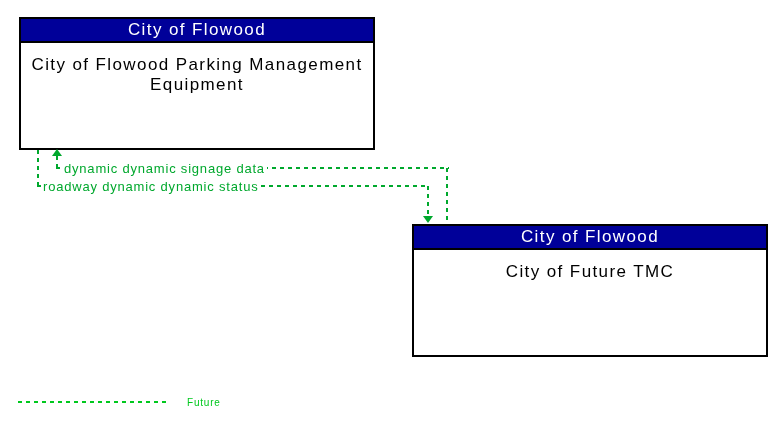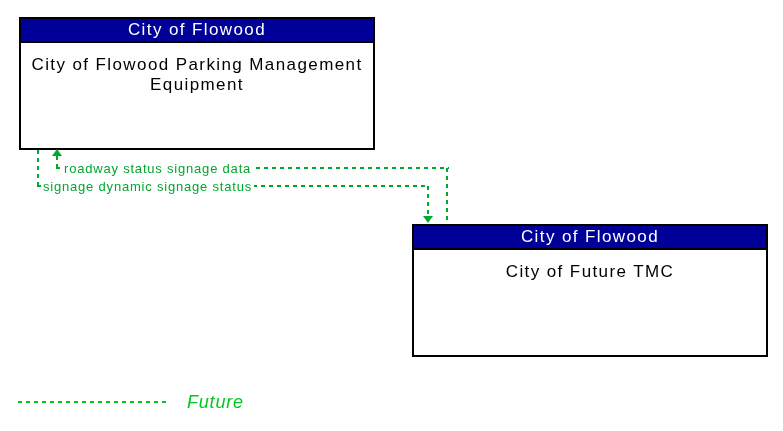--- a/index.html
+++ b/index.html
@@ -107,25 +107,24 @@
     position: absolute;
     left: 18px; top: 401px;
     width: 148px; height: 2px;
     background: repeating-linear-gradient(to right,
       var(--legend_green, #00C81E) 0 4px, transparent 4px 8px);
   }
   #legend-label {
     position: absolute;
     left: 187px; top: 395px;
     color: var(--legend_green, #00C81E);
-    font-size: 18px;
+    font-size: 10px;
     line-height: 15px;
     letter-spacing: 0.8px;
     white-space: nowrap;
-    font-style: italic;
   }
 </style>
 </head>
 <body>
 
 <div class="canvas">
 
   <div class="entity" id="entity-parking">
     <div class="entity-header">City of Flowood</div>
     <div class="entity-body">City of Flowood Parking Management Equipment</div>
@@ -133,24 +132,24 @@
 
   <div class="entity" id="entity-tmc">
     <div class="entity-header">City of Flowood</div>
     <div class="entity-body">City of Future TMC</div>
   </div>
 
   <div class="arrow-up" id="flowA-arrow"></div>
   <div class="dash-v" id="flowA-v1"></div>
   <div class="dash-h" id="flowA-h"></div>
   <div class="dash-v" id="flowA-v2"></div>
-  <div class="flow-label" id="flowA-label">roadway status signage data</div>
+  <div class="flow-label" id="flowA-label">dynamic dynamic signage data</div>
 
   <div class="dash-v" id="flowB-v1"></div>
   <div class="dash-h" id="flowB-h"></div>
   <div class="dash-v" id="flowB-v2"></div>
   <div class="arrow-down" id="flowB-arrow"></div>
-  <div class="flow-label" id="flowB-label">signage dynamic signage status</div>
+  <div class="flow-label" id="flowB-label">roadway dynamic dynamic status</div>
 
   <div id="legend-line"></div>
   <div id="legend-label">Future</div>
 
 </div>
 
 </body></html>

